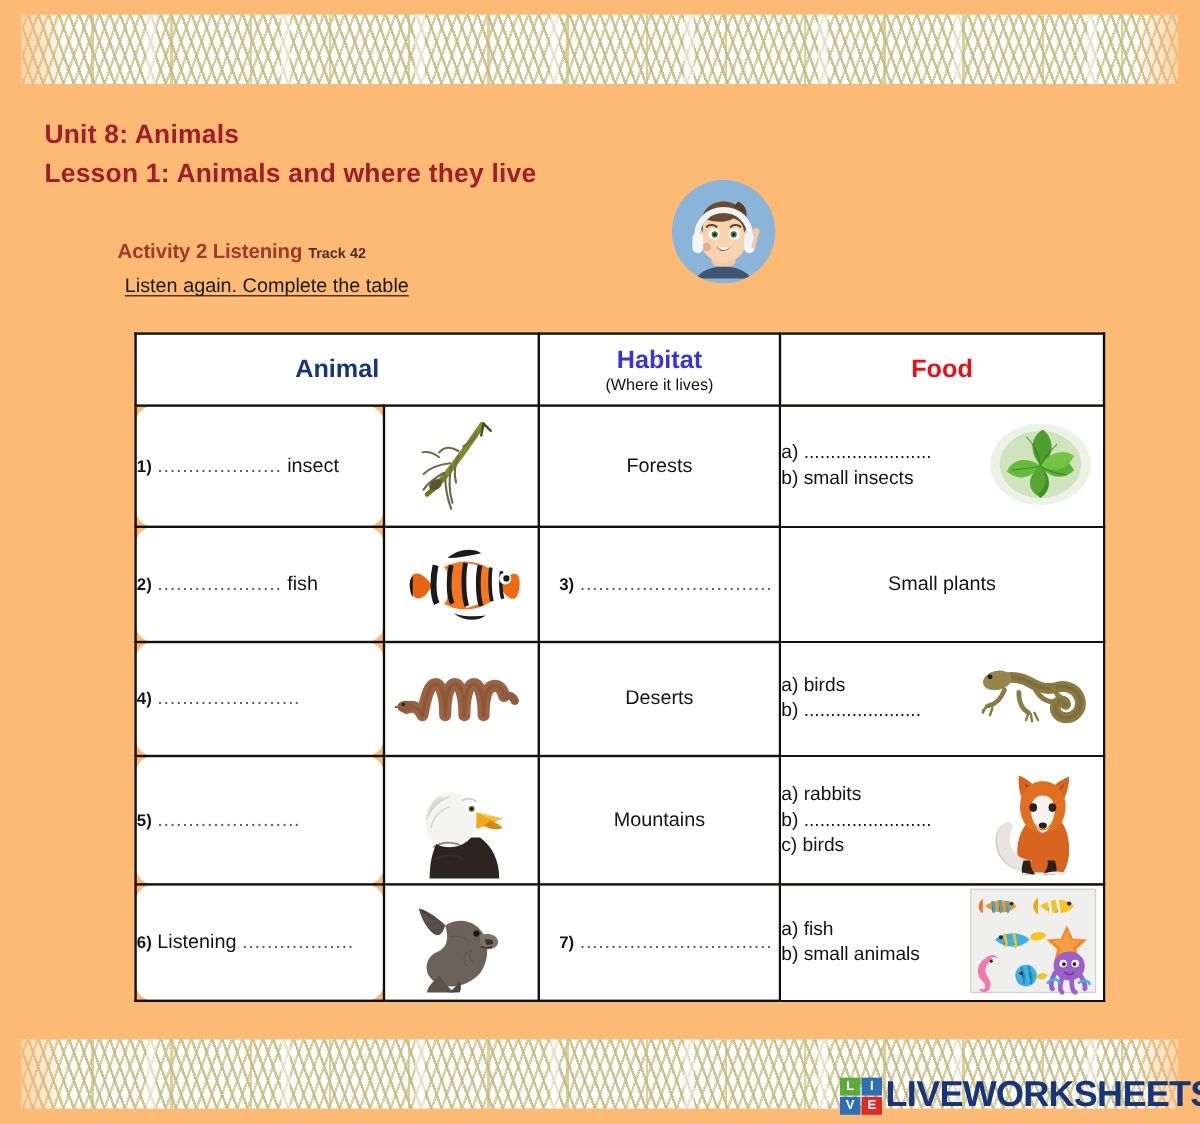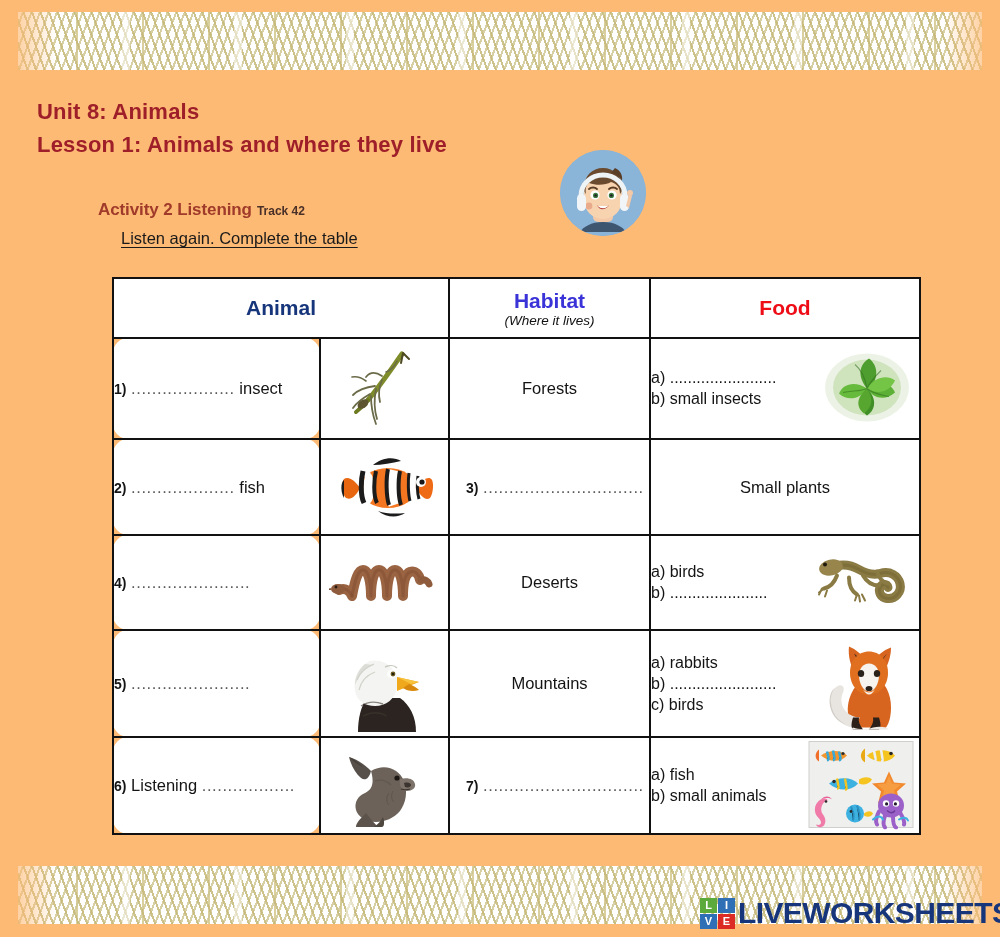--- a/index.html
+++ b/index.html
@@ -56,21 +56,21 @@
 
   .activity-block { position: absolute; left: 74px; top: 200px; }
   .activity-line { white-space: nowrap; margin-left: 24px; }
   .activity-main {
     color: #a03a2a; font-weight: bold; font-size: 17px; letter-spacing: -.1px;
   }
   .activity-track {
     color: #4a3028; font-weight: bold; font-size: 12px; margin-left: 5px;
   }
   .activity-sub {
-    margin-top: 9px; margin-left: 47px;
+    margin-top: 9px; margin-left: 30px;
     font-size: 16.5px; color: #1a1a1a;
     text-decoration: underline; text-underline-offset: 3px;
     display: inline-block; white-space: nowrap;
   }
 
   
   .avatar {
     position: absolute; left: 560px; top: 150px;
     width: 86px; height: 86px; border-radius: 50%;
     background: #8ab4d8; overflow: hidden;
@@ -92,21 +92,21 @@
   }
   .col-animal-text { width: 207px; }
   .col-animal-img  { width: 129px; }
   .col-habitat     { width: 201px; }
   .col-food        { width: 270px; }
 
   .hdr { height: 60px; text-align: center; }
   .hdr-animal  { color: #16357a; font-size: 21px; font-weight: bold; }
   .hdr-habitat { color: #3a33d8; font-size: 21px; font-weight: bold; }
   .hdr-food    { color: #ee0d16; font-size: 21px; font-weight: bold; }
-  .hdr-sub     { color: #111; font-size: 13.5px; font-weight: normal; margin-top: 0; font-style: italic; }
+  .hdr-sub     { color: #111; font-size: 13.5px; font-weight: normal; margin-top: 0; }
 
   .row-1 td { height: 101px; }
   .row-2 td { height: 96px; }
   .row-3 td { height: 95px; }
   .row-4 td { height: 107px; }
   .row-5 td { height: 97px; }
 
   .cell-animal { padding: 0 8px 0 14px; font-size: 16.5px; color: #141414; border-radius: 15px; }
   .num { font-weight: bold; font-size: 14px; }
   .blank { color: #5a5a5a; letter-spacing: .6px; }

